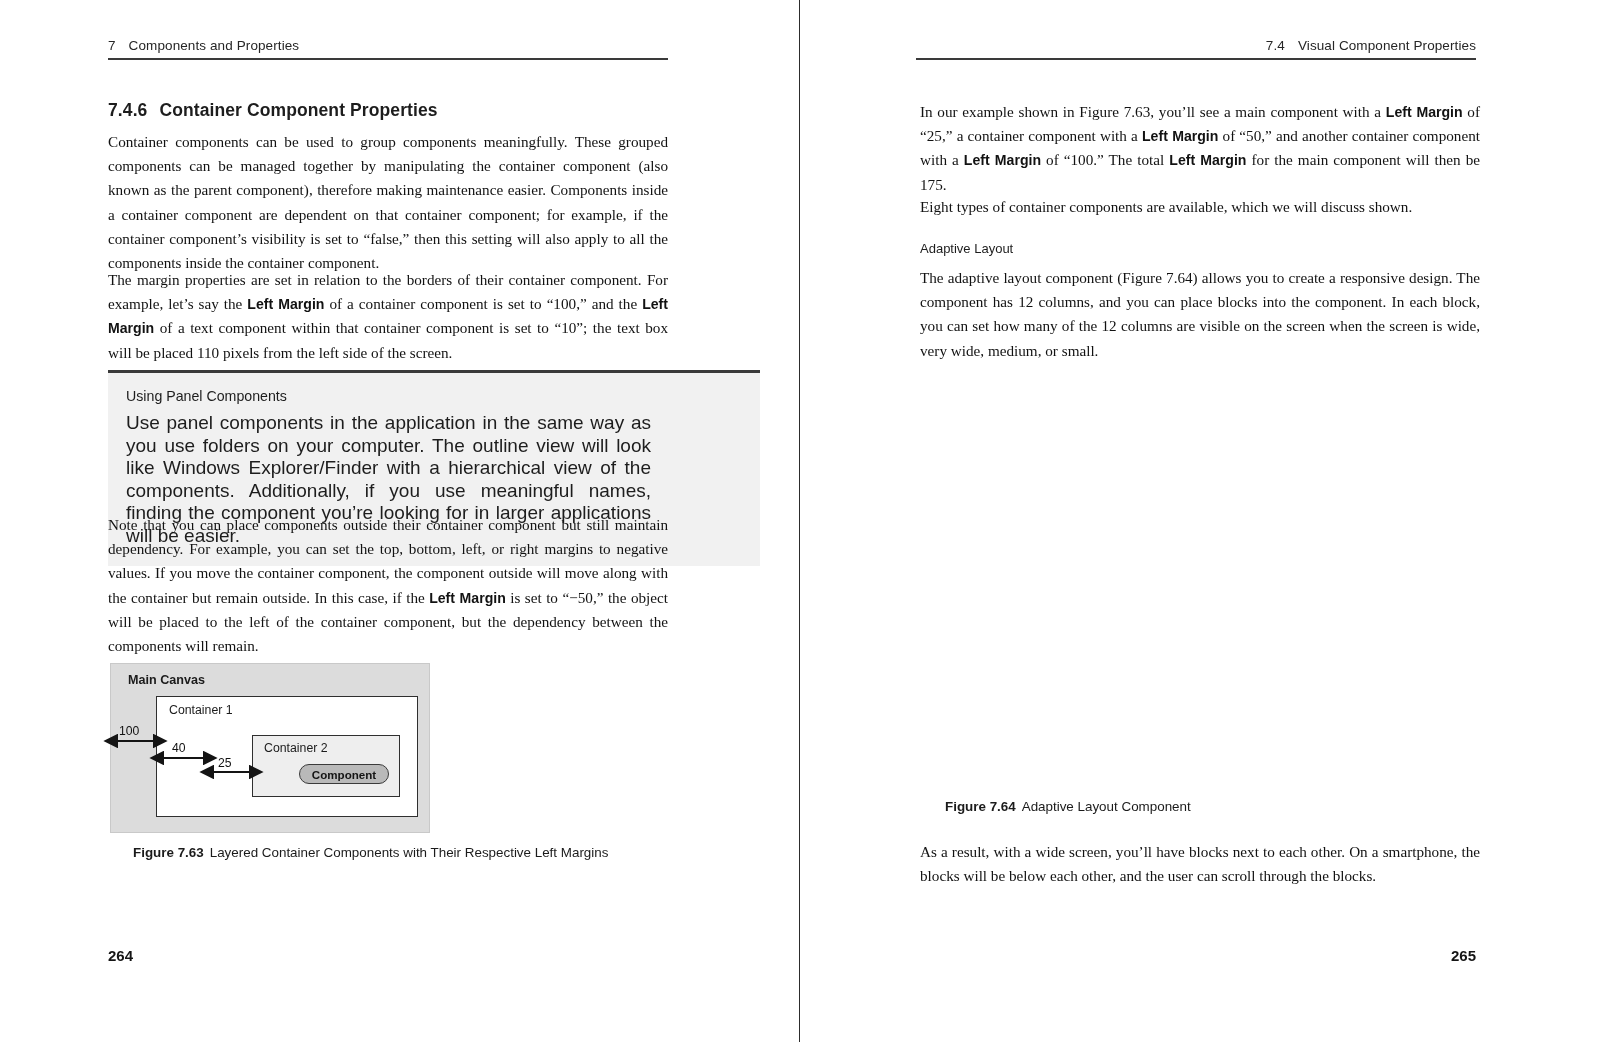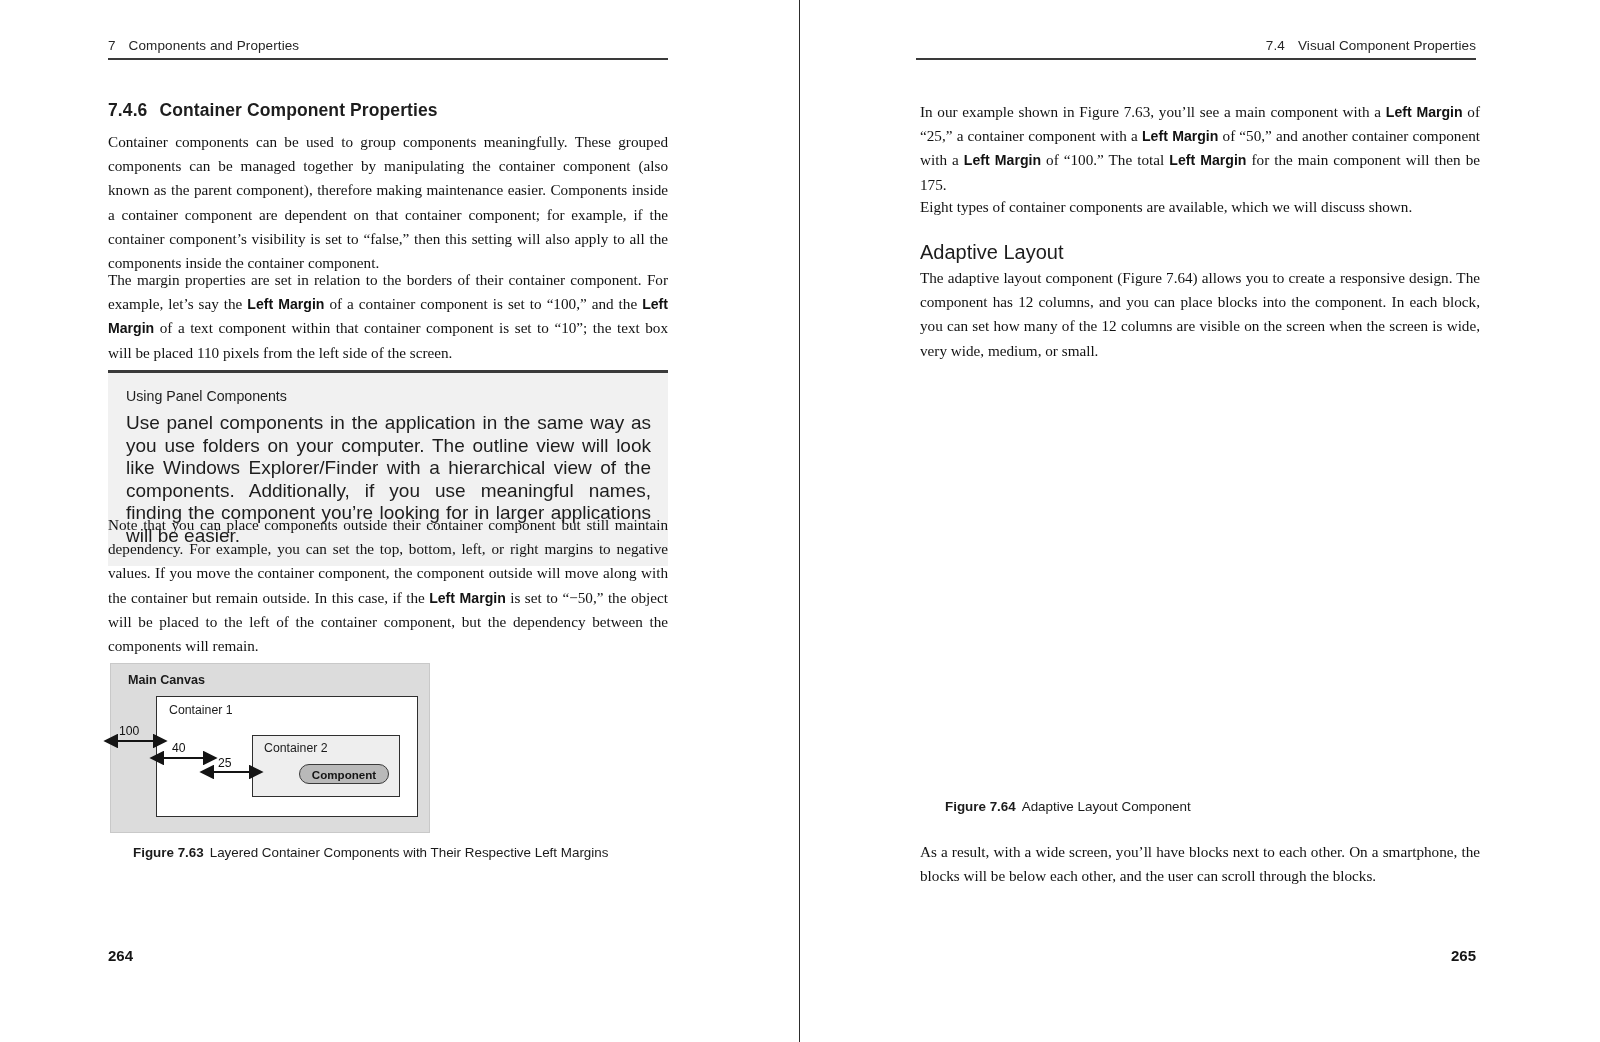--- a/index.html
+++ b/index.html
@@ -74,21 +74,21 @@
     color: #1d1d1d;
     letter-spacing: 0.1px;
     white-space: nowrap;
   }
   h2.sec .sep { display: inline-block; width: 12px; }
 
   h3.sub {
     position: absolute;
     margin: 0;
     font-family: "Liberation Sans", sans-serif;
-    font-size: 20px;
+    font-size: 13px;
     font-weight: 400;
     color: #1d1d1d;
   }
 
   p.body {
     position: absolute;
     margin: 0;
     width: 560px;
     font-family: "Liberation Serif", serif;
     font-size: 15.2px;
@@ -101,21 +101,21 @@
   p.body b, span.sans-b {
     font-family: "Liberation Sans", sans-serif;
     font-weight: 700;
     font-size: 14.1px;
   }
 
   
   .callout {
     position: absolute;
     left: 108px;
-    width: 560px;
+    width: 652px;
     background: #f1f1f1;
     border-top: 3.2px solid #3a3a3a;
     box-sizing: border-box;
     padding: 15px 18px 18px 18px;
   }
   .callout .ct {
     font-family: "Liberation Sans", sans-serif;
     font-size: 14.2px;
     color: #1d1d1d;
     margin: 0 0 8px 0;

